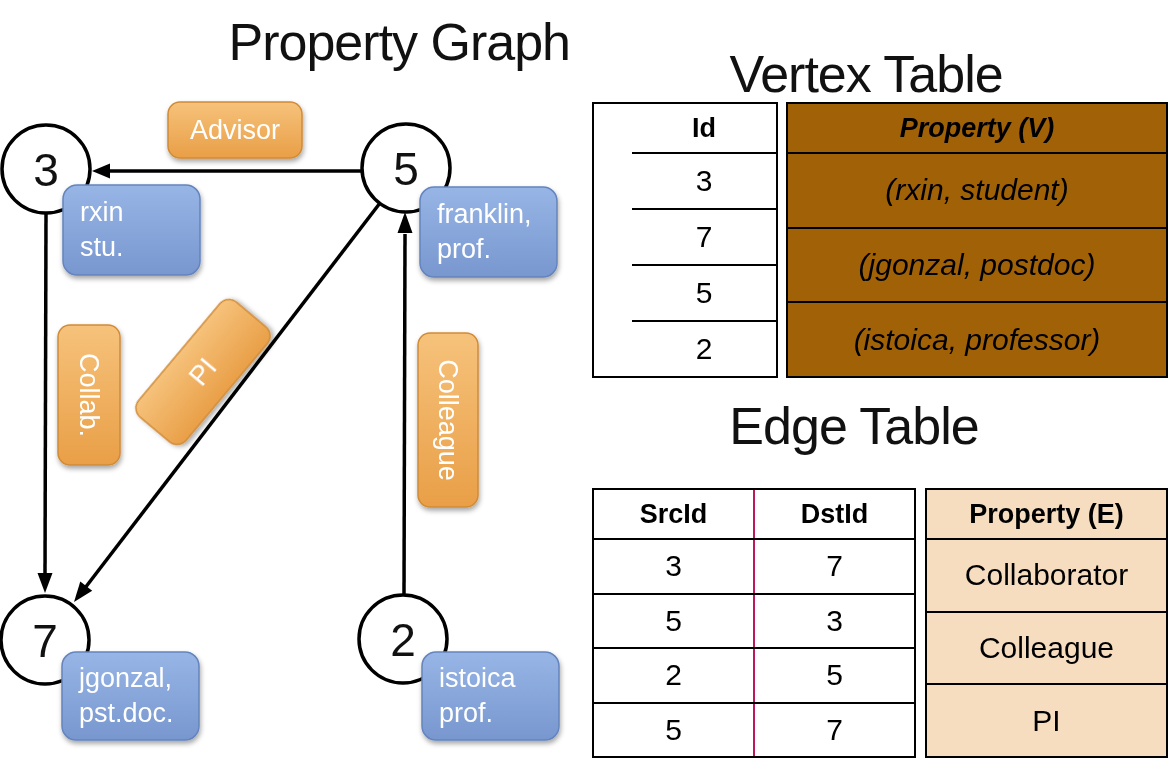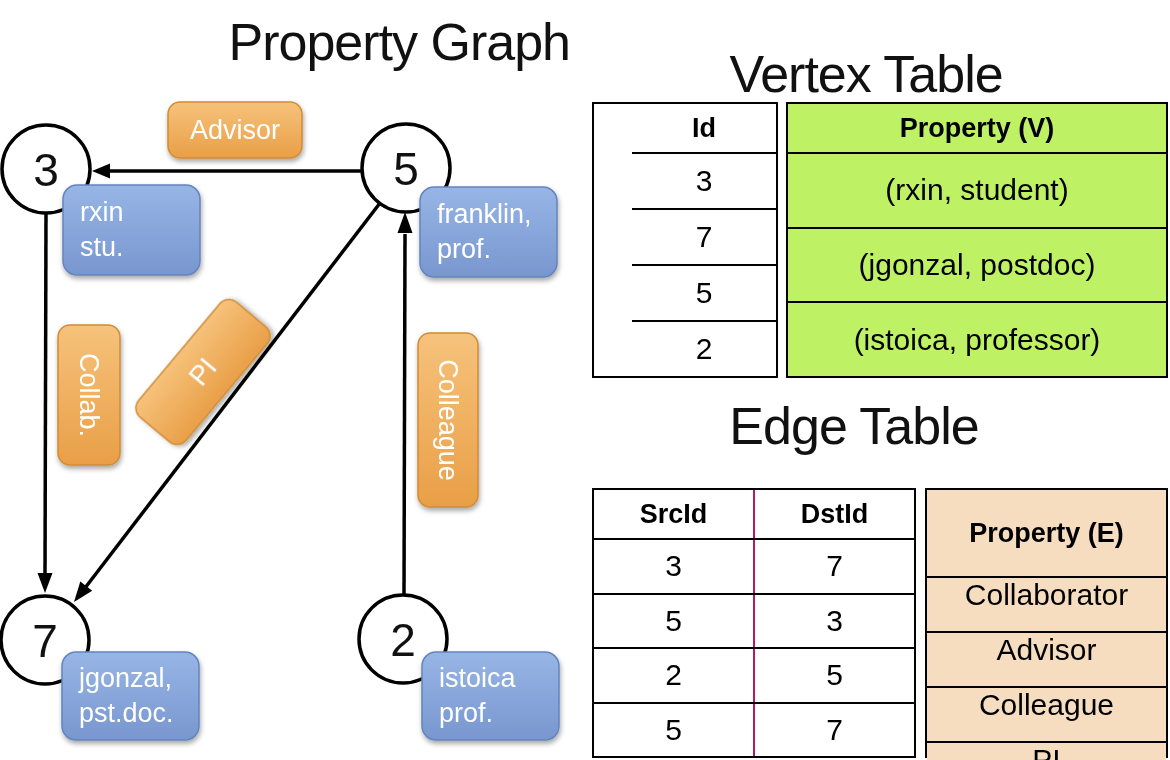--- a/index.html
+++ b/index.html
@@ -21,23 +21,23 @@
     display:flex;flex-direction:column;background:#fff;
   }
   .trow{flex:1;display:flex;align-items:center;justify-content:center;
         border-top:2px solid #000;font-size:30px;}
   .trow.first{border-top:none;}
   .thead{flex:0 0 48px;font-weight:bold;font-size:27px;}
   .duo .trow{padding:0;}
   .duo-cell{flex:1;height:100%;display:flex;align-items:center;justify-content:center;box-sizing:border-box;}
   .duo-cell.right{border-left:2px solid #be185d;}
   #vertex-prop{background:#dae3f3;}
-  #vertex-prop .trow{background:#bef264;}
+  #vertex-prop .trow{background:#a16207;font-style:italic;}
   #edge-prop{background:#f6ddc0;}
-  #edge-prop .trow{background:#f6ddc0;margin-top:19px;}
+  #edge-prop .trow{background:#f6ddc0;}
 
   #vertex-id   {left:592px;top:102px;width:186px;height:276px;padding-left:38px;}
   #vertex-prop {left:786px;top:102px;width:382px;height:276px;}
   #edge-srcdst {left:592px;top:488px;width:324px;height:270px;}
   #edge-prop   {left:925px;top:488px;width:243px;height:270px;}
 
   #graph-svg{position:absolute;left:0;top:0;}
   .node{fill:#ffffff;stroke:#000000;stroke-width:3.5px;}
   .node-id{font-size:46px;fill:#111;text-anchor:middle;}
   .edge-line{stroke:#000;stroke-width:3.5px;fill:none;}
@@ -178,16 +178,15 @@
   </div>
   <div class="trow">
     <div class="duo-cell">5</div>
     <div class="duo-cell right">7</div>
   </div>
 </div>
 
 <div id="edge-prop" class="subtable">
   <div class="trow thead first">Property (E)</div>
   <div class="trow">Collaborator</div>
-  <div class="trow">Advisor</div>
   <div class="trow">Colleague</div>
   <div class="trow">PI</div>
 </div>
 
 </body></html>

